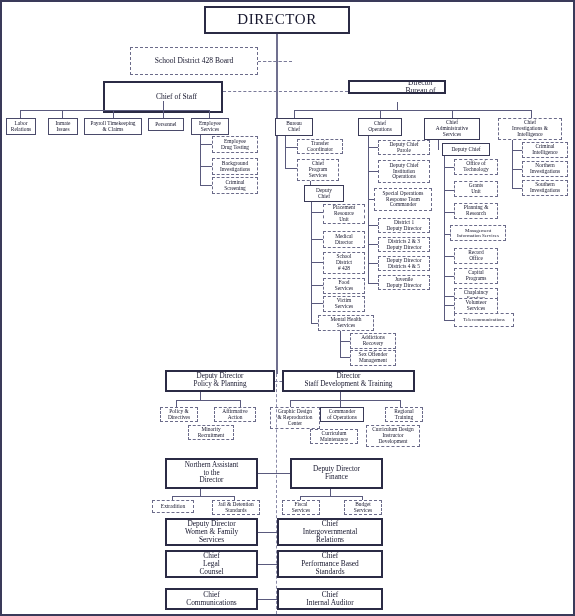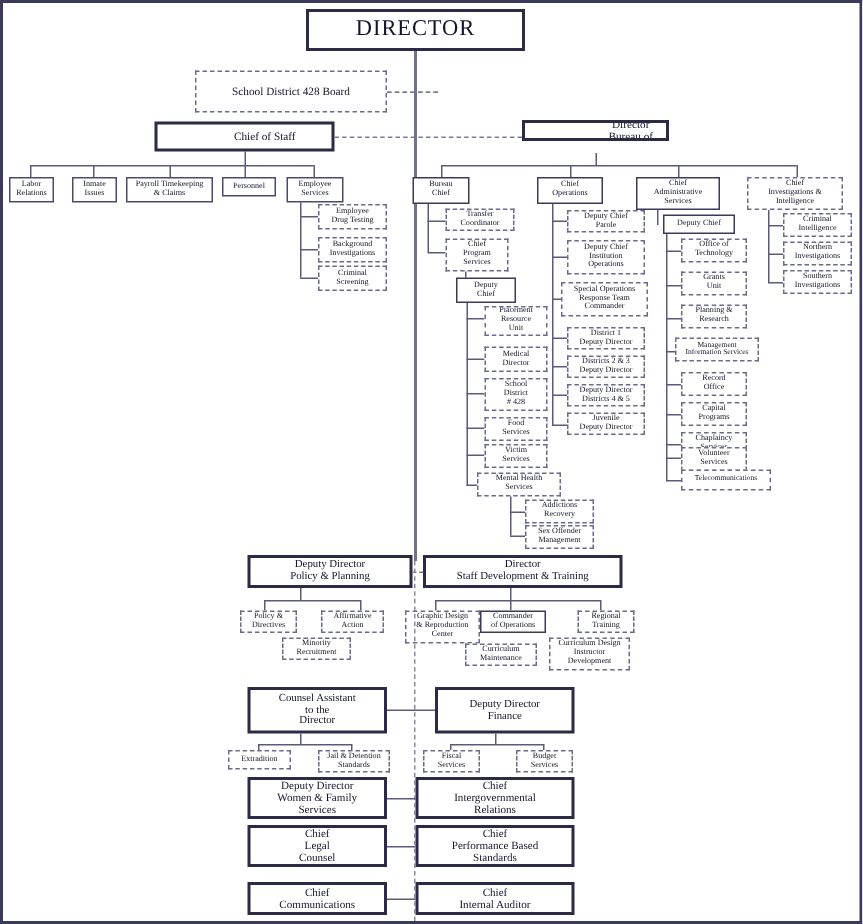--- a/index.html
+++ b/index.html
@@ -68,21 +68,21 @@
   <div class="page-edge edge-b"></div>
 
   <div class="node thick t-root" style="left:204px;top:6px;width:146px;height:28px;">DIRECTOR</div>
 
   <div class="ln spine" style="left:276px;top:34px;height:340px;"></div>
 
   <div class="node dashed t-l1" style="left:130px;top:47px;width:128px;height:28px;font-family:Liberation Serif, serif;">School District 428 Board</div>
   <div class="ln dash-h" style="left:258px;top:61px;width:34px;"></div>
   <div class="ln dash-h" style="left:258px;top:61px;width:34px;"></div>
 
-  <div class="node thick t-l1" style="left:103px;top:81px;width:120px;height:20px;padding-left:28px;">Chief of Staff</div>
+  <div class="node thick t-l1" style="left:103px;top:81px;width:120px;height:32px;padding-left:28px;">Chief of Staff</div>
   <div class="node thick t-l1" style="left:348px;top:80px;width:98px;height:14px;white-space:pre-line;padding-left:48px;">Associate Director
 Bureau of Operations</div>
   <div class="ln dash-h" style="left:223px;top:91px;width:125px;"></div>
 
   <div class="ln v" style="left:163px;top:101px;height:9px;"></div>
   <div class="ln h" style="left:20px;top:110px;width:189px;"></div>
   <div class="ln v" style="left:20px;top:110px;height:8px;"></div>
   <div class="ln v" style="left:62px;top:110px;height:8px;"></div>
   <div class="ln v" style="left:113px;top:110px;height:8px;"></div>
   <div class="ln v" style="left:163px;top:110px;height:8px;"></div>
@@ -276,21 +276,21 @@
   <div class="node dashed t-l3" style="left:385px;top:407px;width:38px;height:15px;white-space:pre-line;">Regional
 Training</div>
   <div class="node dashed t-l3" style="left:310px;top:429px;width:48px;height:15px;white-space:pre-line;">Curriculum
 Maintenance</div>
   <div class="node dashed t-l3" style="left:366px;top:425px;width:54px;height:22px;white-space:pre-line;">Curriculum Design
 Instructor
 Development</div>
 
   <div class="ln v" style="left:276px;top:374px;height:240px;border-left:1px dashed #8a8aa8;background:none;width:0;"></div>
 
-  <div class="node thick t-mid" style="left:165px;top:458px;width:93px;height:31px;white-space:pre-line;">Counsel Assistant
+  <div class="node thick t-mid" style="left:165px;top:458px;width:93px;height:31px;white-space:pre-line;">Northern Assistant
 to the
 Director</div>
   <div class="node thick t-mid" style="left:290px;top:458px;width:93px;height:31px;white-space:pre-line;">Deputy Director
 Finance</div>
   <div class="ln h" style="left:258px;top:473px;width:32px;"></div>
 
   <div class="ln v" style="left:200px;top:489px;height:7px;"></div>
   <div class="ln h" style="left:172px;top:496px;width:62px;"></div>
   <div class="ln v" style="left:172px;top:496px;height:6px;"></div>
   <div class="ln v" style="left:234px;top:496px;height:6px;"></div>

